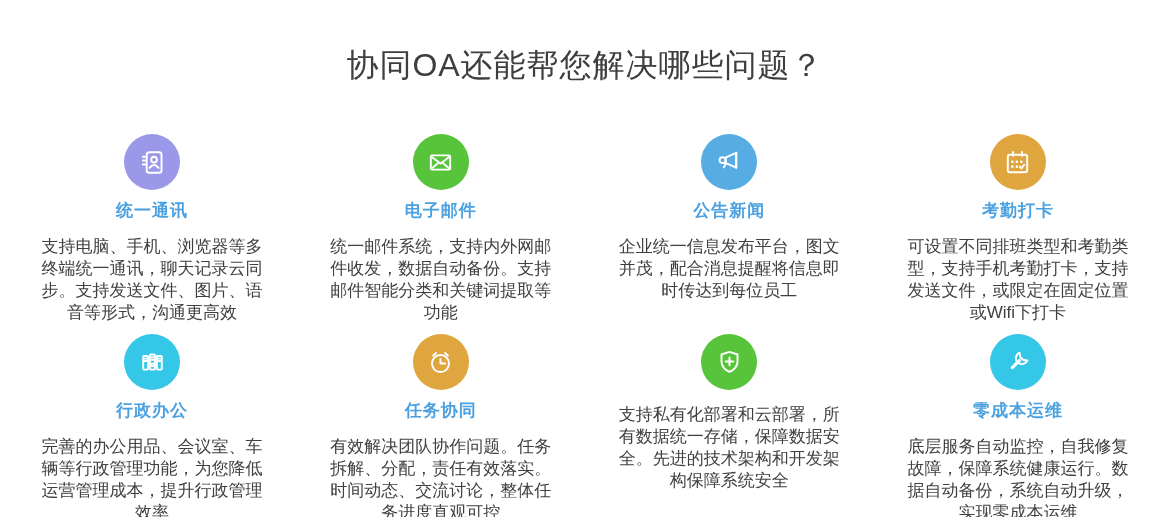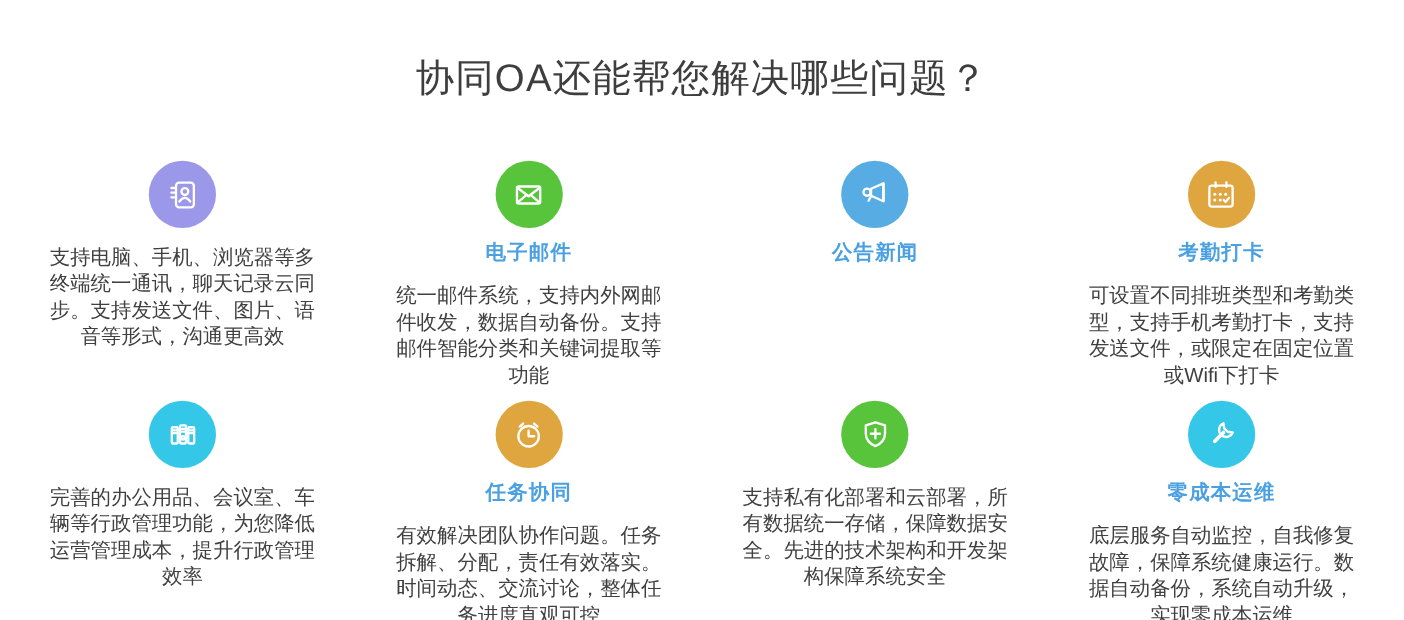--- a/index.html
+++ b/index.html
@@ -58,20 +58,21 @@
 <div class="features-grid">
     <div class="feature-card">
       <div class="icon-circle" style="background: rgb(155, 151, 233);">
         <svg viewBox="0 0 24 24" fill="none" stroke="#ffffff" stroke-width="1.5" stroke-linecap="round" stroke-linejoin="round">
           <rect x="7.5" y="4" width="11.5" height="16" rx="2"></rect>
           <circle cx="13.2" cy="9.8" r="2.2"></circle>
           <path d="M9.7 16.2 q3.5 -4.6 7 0"></path>
           <path d="M4.5 7.5 h2 M4.5 10.5 h2 M4.5 13.5 h2"></path>
         </svg>
       </div>
+      <div class="feature-title">统一通讯</div>
       <p class="feature-desc">支持电脑、手机、浏览器等多终端统一通讯，聊天记录云同步。支持发送文件、图片、语音等形式，沟通更高效</p>
     </div>
     <div class="feature-card">
       <div class="icon-circle" style="background: rgb(87, 196, 60);">
         <svg viewBox="0 0 24 24" fill="none" stroke="#ffffff" stroke-width="1.5" stroke-linecap="round" stroke-linejoin="round">
           <rect x="4.5" y="6.5" width="15" height="11" rx="1"></rect>
           <path d="M5 7.5 l7 5.3 7 -5.3"></path>
           <path d="M5 16.8 l5.2 -4.4 M19 16.8 l-5.2 -4.4"></path>
         </svg>
       </div>
@@ -81,20 +82,21 @@
     <div class="feature-card">
       <div class="icon-circle" style="background: rgb(87, 172, 227);">
         <svg viewBox="0 0 24 24" fill="none" stroke="#ffffff" stroke-width="1.5" stroke-linecap="round" stroke-linejoin="round">
           <path d="M17.2 4.5 L9.2 8 v4.5 l8 3.5 z"></path>
           <path d="M17.2 4.5 v11.5"></path>
           <circle cx="6.6" cy="10.2" r="2.3"></circle>
           <path d="M9.2 12.7 l-1.6 3"></path>
         </svg>
       </div>
       <div class="feature-title">公告新闻</div>
+      <p class="feature-desc">企业统一信息发布平台，图文并茂，配合消息提醒将信息即时传达到每位员工</p>
     </div>
     <div class="feature-card">
       <div class="icon-circle" style="background: rgb(223, 165, 62);">
         <svg viewBox="0 0 24 24" fill="none" stroke="#ffffff" stroke-width="1.5" stroke-linecap="round" stroke-linejoin="round">
           <rect x="4.5" y="6" width="15" height="13.5" rx="1.5"></rect>
           <path d="M8.5 3.8 v3 M15.5 3.8 v3"></path>
           <circle cx="8" cy="11.5" r="1" fill="#fff" stroke="none"></circle>
           <circle cx="11.5" cy="11.5" r="1" fill="#fff" stroke="none"></circle>
           <circle cx="15" cy="11.5" r="1" fill="#fff" stroke="none"></circle>
           <circle cx="8" cy="15.2" r="1" fill="#fff" stroke="none"></circle>
@@ -108,20 +110,21 @@
     <div class="feature-card">
       <div class="icon-circle" style="background: rgb(53, 199, 232);">
         <svg viewBox="0 0 24 24" fill="none" stroke="#ffffff" stroke-width="1.5" stroke-linecap="round" stroke-linejoin="round">
           <rect x="4.8" y="7" width="3.8" height="10.5" rx="0.6"></rect>
           <rect x="10.1" y="5.8" width="3.8" height="11.7" rx="0.6"></rect>
           <rect x="15.4" y="7" width="3.8" height="10.5" rx="0.6"></rect>
           <path d="M5.8 9 h1.8 M5.8 10.8 h1.8 M11.1 8 h1.8 M11.1 9.8 h1.8 M16.4 9 h1.8 M16.4 10.8 h1.8"></path>
           <circle cx="12" cy="13.8" r="1.1"></circle>
         </svg>
       </div>
+      <div class="feature-title">行政办公</div>
       <p class="feature-desc">完善的办公用品、会议室、车辆等行政管理功能，为您降低运营管理成本，提升行政管理效率</p>
     </div>
     <div class="feature-card">
       <div class="icon-circle" style="background: rgb(223, 165, 62);">
         <svg viewBox="0 0 24 24" fill="none" stroke="#ffffff" stroke-width="1.5" stroke-linecap="round" stroke-linejoin="round">
           <circle cx="12" cy="12.8" r="6.6"></circle>
           <path d="M12 9.2 v3.6 h3.6"></path>
           <path d="M6.3 6.6 l2.2 -2 M17.7 6.6 l-2.2 -2"></path>
         </svg>
       </div>

